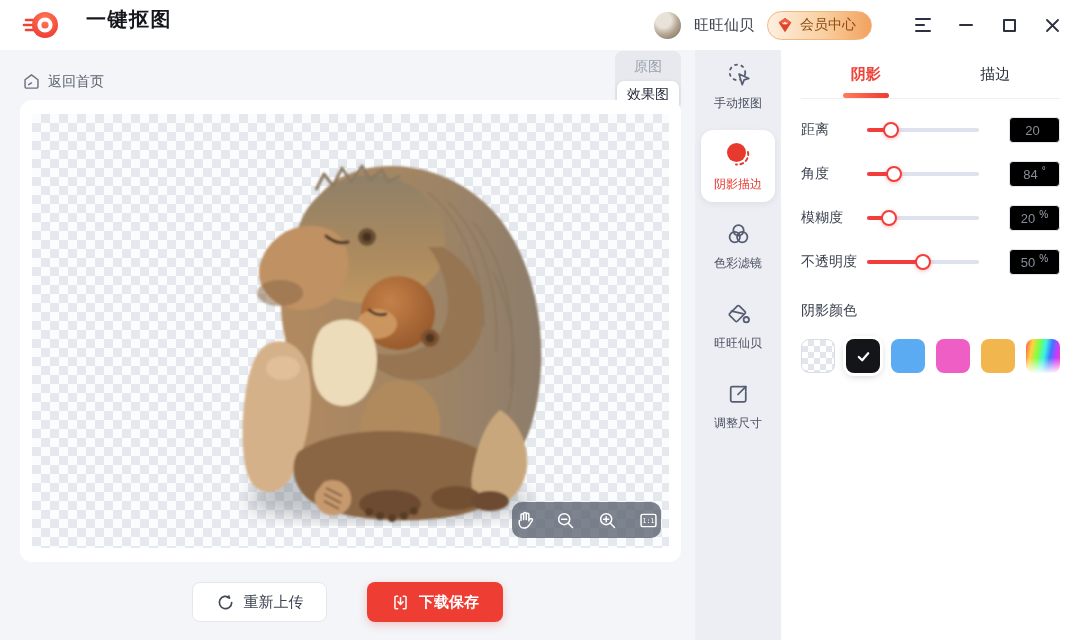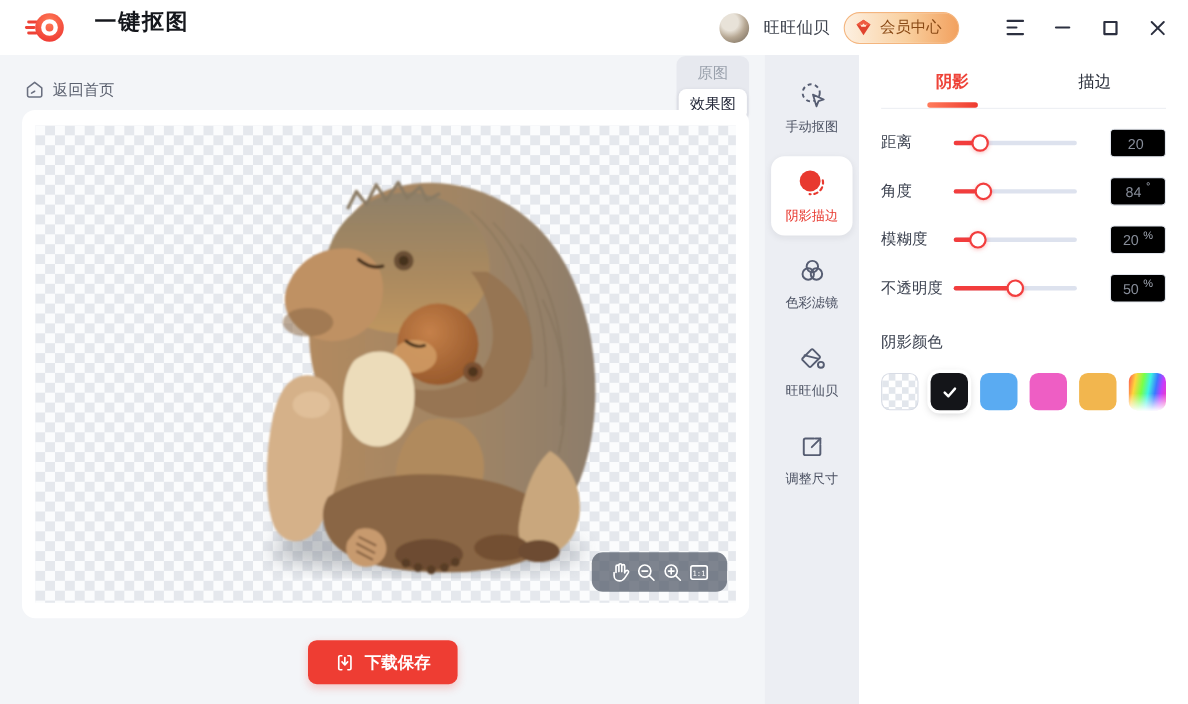--- a/index.html
+++ b/index.html
@@ -22,38 +22,38 @@
   .wc { width:16px; height:16px; display:flex; align-items:center; justify-content:center; cursor:pointer; }
   .menu-icon { display:flex; flex-direction:column; gap:4px; width:16px; }
   .menu-icon i { height:2px; background:#2c3040; border-radius:1px; }
   .menu-icon i:nth-child(2) { width:62%; }
   .min-icon { width:14px; height:2px; background:#2c3040; border-radius:1px; }
   .max-icon { width:13px; height:13px; border:2px solid #2c3040; border-radius:1px; }
 
   
   .main { display:flex; height:590px; }
   .workspace { width:695px; background:#f3f5f8; }
-  .toolrail { width:90px; background:#eceef3; padding-top:12px; display:flex; flex-direction:column; align-items:center; gap:8px; }
+  .toolrail { width:90px; background:#eceef3; display:flex; flex-direction:column; align-items:center; gap:8px; }
   .settings { flex:1; background:#fff; padding:0 20px; }
 
   
   .ws-top { height:50px; display:flex; align-items:center; padding:12px 14px 0 22px; }
   .back-home { display:flex; align-items:flex-end; gap:7px; font-size:14px; color:#5c6270; cursor:pointer; }
   .view-toggle { margin-left:auto; display:flex; background:#e7e9ef; border-radius:8px; padding:2px;flex-direction:column; }
   .seg { width:62px; height:28px; display:flex; align-items:center; justify-content:center; font-size:14px;
          color:#9aa1ac; border-radius:7px; cursor:pointer; }
   .seg.active { background:#fff; color:#24293a; font-weight:400; box-shadow:0 1px 4px rgba(20,24,36,.10); }
 
   
   .canvas-card { position:relative; margin:0 14px 0 20px; width:661px; height:462px; background:#fff; border-radius:12px; }
   .checker { position:absolute; left:12px; right:12px; top:14px; bottom:14px;
              background:repeating-conic-gradient(#e5e8ed 0% 25%, #fbfcfd 0% 50%) 0 0/18px 18px; }
   .monkey { position:absolute; left:218px; top:52px; width:322px; height:374px; }
-  .canvas-toolbar { position:absolute; right:20px; bottom:24px; width:123px; height:36px; border-radius:10px;
-                    background:rgba(82,90,104,.74); display:flex; align-items:center; justify-content:center; }
+  .canvas-toolbar { position:absolute; right:20px; bottom:24px; width:149px; height:36px; border-radius:10px;
+                    background:rgba(82,90,104,.74); display:flex; align-items:center; justify-content:space-between; }
   .ct-btn { width:24px; height:24px; display:flex; align-items:center; justify-content:center; cursor:pointer; }
 
   
   .action-row { height:80px; display:flex; align-items:center; justify-content:center; gap:40px; }
   .btn { height:40px; border-radius:8px; display:flex; align-items:center; justify-content:center; gap:9px;
          font-size:15px; cursor:pointer; }
   .btn-outline { width:135px; background:#fff; border:1px solid #e4e7ee; color:#3c4250; }
   .btn-red { width:136px; background:#ee3d33; color:#fff; font-weight:700; box-shadow:0 3px 8px rgba(238,61,51,.25); }
 
   
@@ -295,20 +295,27 @@
         <div class="ct-btn">
           <svg width="21" height="21" viewBox="0 0 24 24">
             <rect x="3.5" y="5" width="17" height="14" rx="2" fill="none" stroke="#fff" stroke-width="1.7"></rect>
             <text x="12" y="15.4" text-anchor="middle" font-size="7.5" fill="#fff" font-family="'DejaVu Sans Mono',monospace">1:1</text>
           </svg>
         </div>
       </div>
     </div>
 
     <div class="action-row">
+      <div class="btn btn-outline">
+        <svg width="19" height="19" viewBox="0 0 20 20">
+          <path d="M16.5,10 a6.5,6.5 0 1 1 -2.2,-4.9" fill="none" stroke="#444a58" stroke-width="1.8" stroke-linecap="round"></path>
+          <polygon points="14,1.8 14.9,6.3 10.6,5" fill="#444a58"></polygon>
+        </svg>
+        <span>重新上传</span>
+      </div>
       <div class="btn btn-red">
         <svg width="19" height="19" viewBox="0 0 24 24" fill="none" stroke="#fff" stroke-width="1.9" stroke-linecap="round" stroke-linejoin="round">
           <path d="M8.5,4 H6.5 a1.5,1.5 0 0 0 -1.5,1.5 v13 a1.5,1.5 0 0 0 1.5,1.5 h2"></path>
           <path d="M15.5,4 h2 a1.5,1.5 0 0 1 1.5,1.5 v13 a1.5,1.5 0 0 1 -1.5,1.5 h-2"></path>
           <line x1="12" y1="6" x2="12" y2="14"></line>
             <polyline points="8.8,11 12,14.4 15.2,11"></polyline>
         </svg>
         <span>下载保存</span>
       </div>
     </div>

